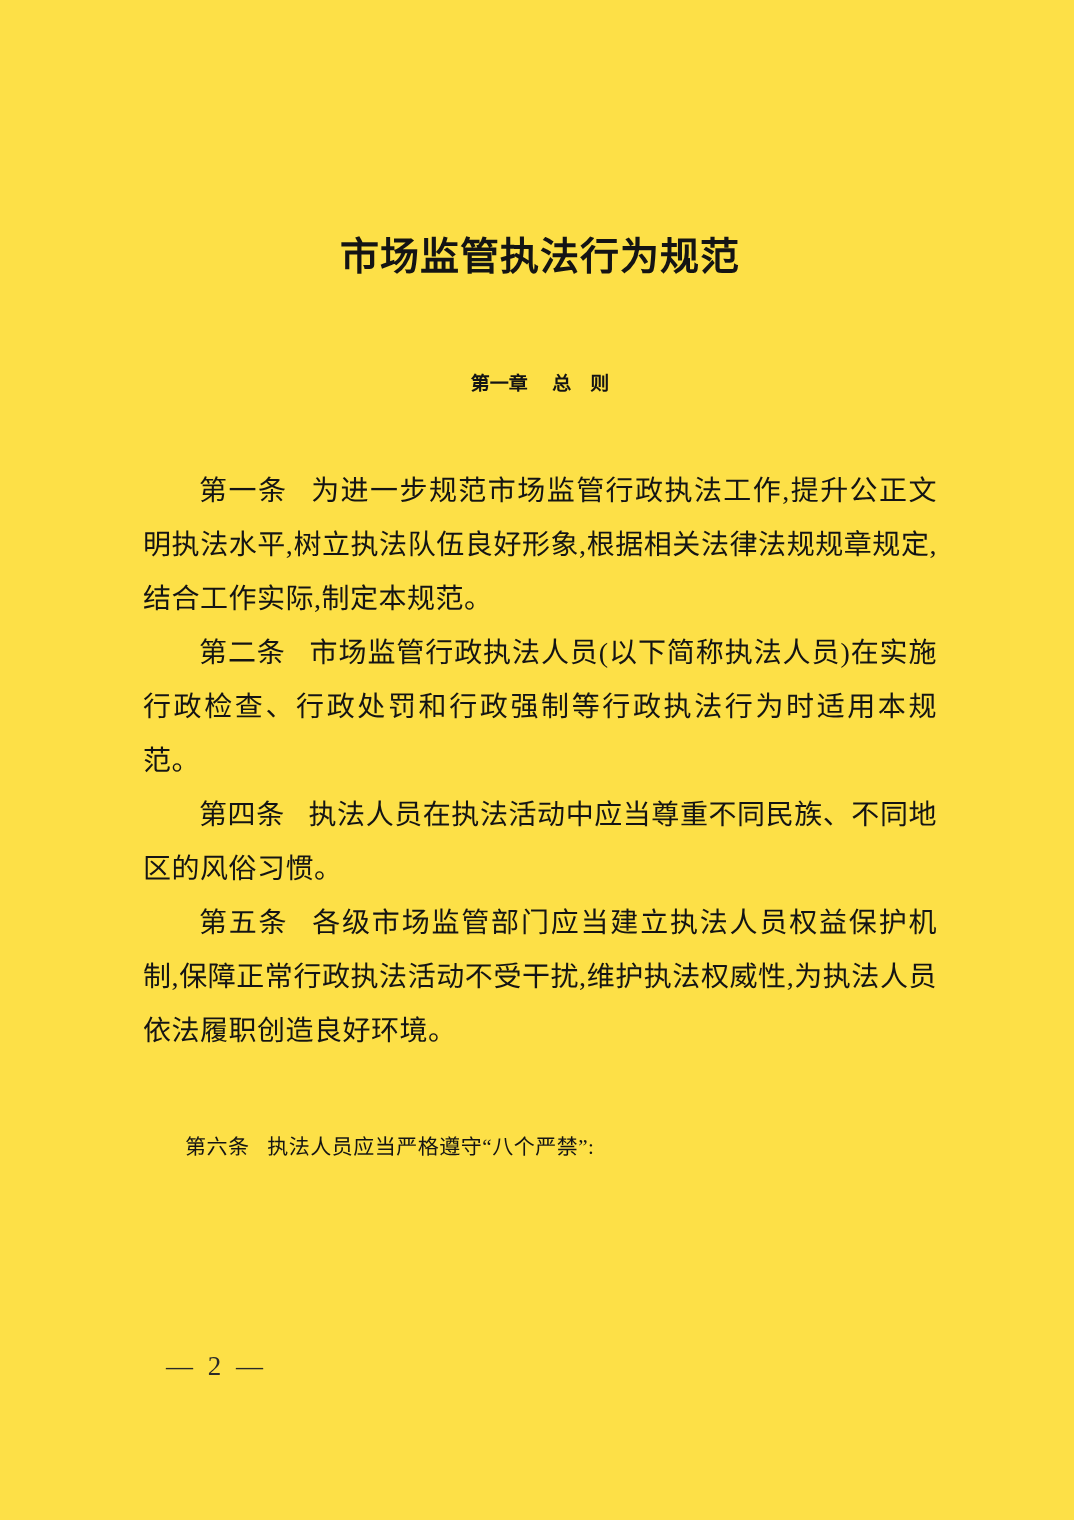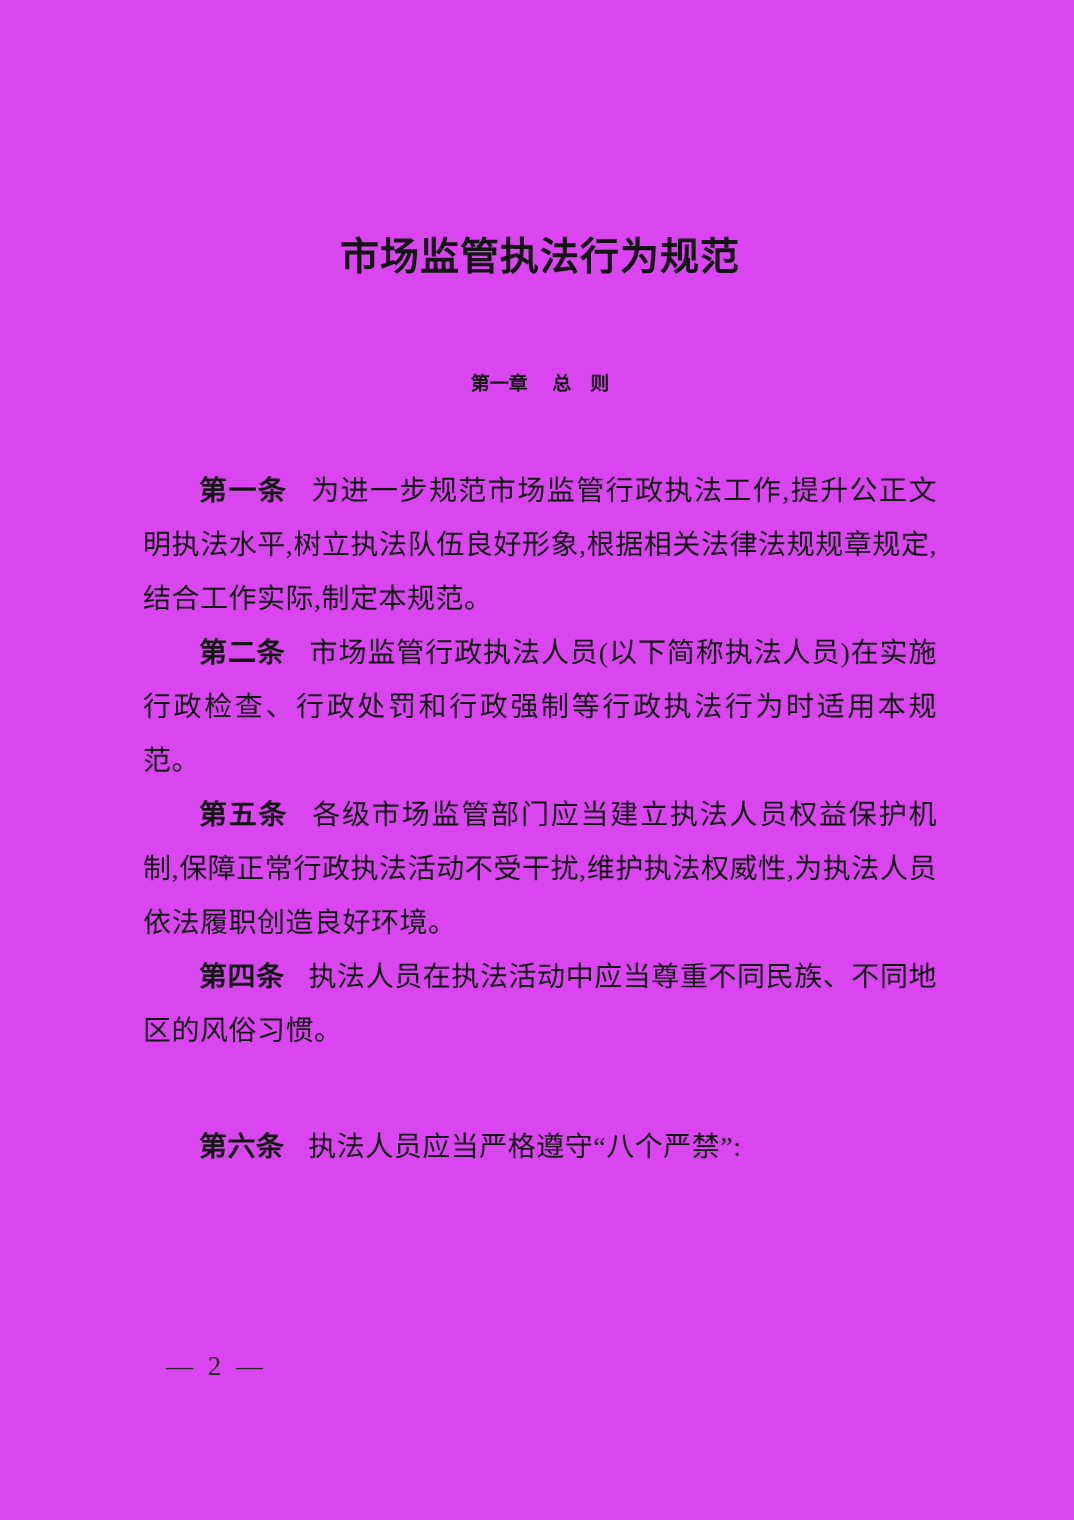--- a/index.html
+++ b/index.html
@@ -5,21 +5,21 @@
   html, body {
     margin: 0;
     padding: 0;
     background: #ffffff;
   }
   .page {
     position: relative;
     width: 1074px;
     height: 1520px;
     margin: 0 auto;
-    background: #d946ef;
+    background: #fde047;
     color: #141414;
     font-family: "Liberation Serif", "DejaVu Serif", serif;
     overflow: hidden;
     box-sizing: border-box;
     padding: 0 137px 0 143px;
   }
   .doc-title {
     margin: 234px 0 0 0;
     text-align: center;
     font-size: 39px;
@@ -40,32 +40,32 @@
   .chapter-name-1 { margin-left: 1.3em; }
   .chapter-name-2 { margin-left: 0.85em; }
   .body-block {
     margin-top: 60px;
     font-size: 28px;
     line-height: 54px;
     letter-spacing: 0.5px;
   }
   .body-block-2 {
     margin-top: 62px;
-    font-size: 28px;
+    font-size: 21px;
     line-height: 54px;
     letter-spacing: 0.5px;
   }
   .para {
     margin: 0;
     text-indent: 2em;
     text-align: justify;
     text-justify: inter-ideograph;
   }
   .article-label {
-    font-weight: 700;
+    font-weight: 400;
     font-family: "Liberation Sans", "DejaVu Sans", sans-serif;
     margin-right: 0.85em;
   }
   .page-number {
     position: absolute;
     left: 166px;
     top: 1348px;
     font-size: 27px;
     line-height: 36px;
     letter-spacing: 4px;
@@ -85,24 +85,24 @@
   </h2>
 
   <div class="body-block">
     <p class="para">
       <span class="article-label">第一条</span><span>为进一步规范市场监管行政执法工作,提升公正文明执法水平,树立执法队伍良好形象,根据相关法律法规规章规定,结合工作实际,制定本规范。</span>
     </p>
     <p class="para">
       <span class="article-label">第二条</span><span>市场监管行政执法人员(以下简称执法人员)在实施行政检查、行政处罚和行政强制等行政执法行为时适用本规范。</span>
     </p>
     <p class="para">
-      <span class="article-label">第五条</span><span>各级市场监管部门应当建立执法人员权益保护机制,保障正常行政执法活动不受干扰,维护执法权威性,为执法人员依法履职创造良好环境。</span>
+      <span class="article-label">第四条</span><span>执法人员在执法活动中应当尊重不同民族、不同地区的风俗习惯。</span>
     </p>
     <p class="para">
-      <span class="article-label">第四条</span><span>执法人员在执法活动中应当尊重不同民族、不同地区的风俗习惯。</span>
+      <span class="article-label">第五条</span><span>各级市场监管部门应当建立执法人员权益保护机制,保障正常行政执法活动不受干扰,维护执法权威性,为执法人员依法履职创造良好环境。</span>
     </p>
   </div>
 
 
   <div class="body-block-2">
     <p class="para">
       <span class="article-label">第六条</span><span>执法人员应当严格遵守“八个严禁”:</span>
     </p>
   </div>
 

